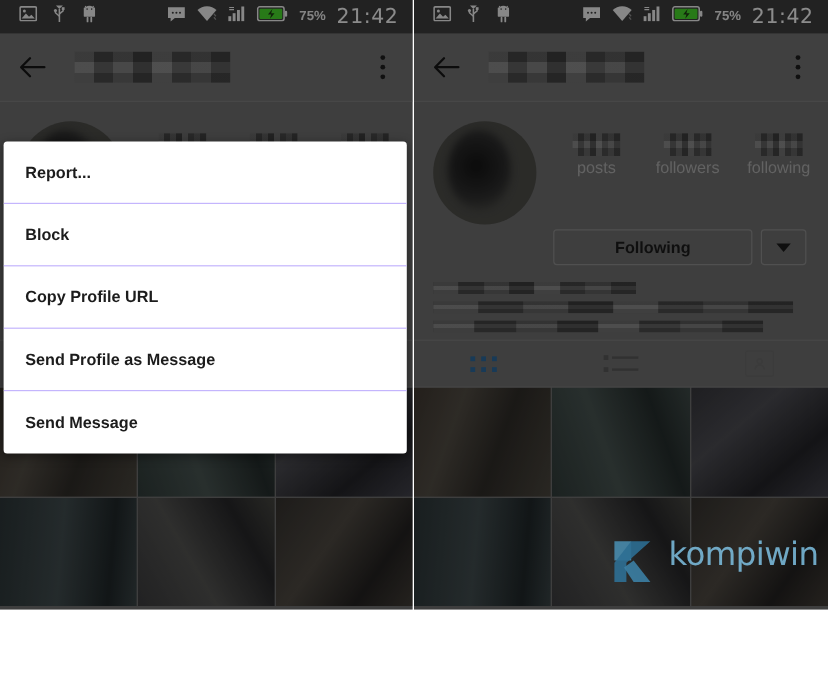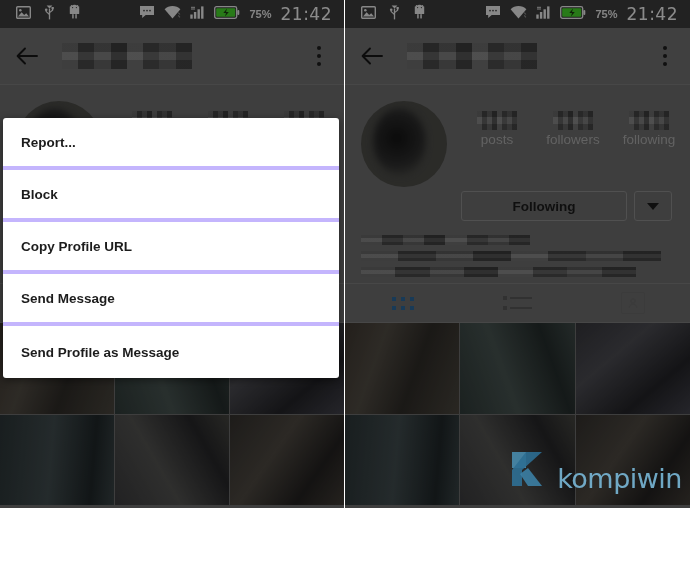--- a/index.html
+++ b/index.html
@@ -75,35 +75,35 @@
   .photo{position:relative;overflow:hidden;}
   .px{position:absolute;inset:0;}
 
   
   .scrim{position:absolute;left:0;right:0;top:0;bottom:0;background:rgba(0,0,0,0.42);}
 
   
   .popmenu{position:absolute;left:3px;top:118px;width:336px;background:#fff;border-radius:3px;
     box-shadow:0 2px 9px rgba(0,0,0,.45);overflow:hidden;z-index:20;}
   .mi{height:52px;display:flex;align-items:center;padding:0 18px;box-sizing:border-box;
-    font-size:13.5px;font-weight:bold;color:#1c1c1c;border-bottom:4px solid #c4b5fd;}
+    font-size:13.5px;font-weight:bold;color:#1c1c1c;border-bottom:1px solid #c4b5fd;}
   .mi:last-child{border-bottom:none;}
 
   
   .dialog{position:absolute;left:7px;right:6px;top:248px;background:#fff;border-radius:3px;
     box-shadow:0 2px 10px rgba(0,0,0,.45);z-index:20;overflow:hidden;}
   .dlg-title{padding:19px 18px 17px 18px;font-size:16.5px;color:#1c1c1c;
     border-bottom:1px solid #e3e3e3;}
   .dlg-actions{display:flex;height:48px;}
   .dlg-btn{flex:1;display:flex;align-items:center;justify-content:center;
     font-size:13.5px;font-weight:bold;color:#1c1c1c;}
   .dlg-sep{width:1px;background:#e0e0e0;margin:9px 0;}
 
   
-  .watermark{position:absolute;right:8px;bottom:14px;display:flex;align-items:flex-end;
+  .watermark{position:absolute;right:8px;bottom:14px;display:flex;align-items:flex-start;
     gap:3px;z-index:30;opacity:.85;}
   .wm-text{font-size:27px;color:#7ec1e3;letter-spacing:-0.5px;font-family:"DejaVu Sans",sans-serif;}
   .divider-v{position:absolute;left:344px;top:0;width:1px;height:574px;background:#ffffff;z-index:40;}
 </style>
 </head>
 <body>
 
 <div class="screens">
 
   <div class="panel left">
@@ -273,22 +273,22 @@
       </div>
 
     </div>
 
     <div class="scrim"></div>
 
     <div class="popmenu">
       <div class="mi">Report...</div>
       <div class="mi">Block</div>
       <div class="mi">Copy Profile URL</div>
+      <div class="mi">Send Profile as Message</div>
       <div class="mi">Send Message</div>
-      <div class="mi">Send Profile as Message</div>
     </div>
   </div>
 
   <div class="panel right">
 
     <div class="statusbar">
       <div class="sb-left">
         <span class="sb-icon">
           <svg width="15" height="13" viewBox="0 0 15 13">
               <rect x="0.7" y="0.7" width="13.6" height="11.6" rx="1" fill="none" stroke="#e9e9e9" stroke-width="1.4"></rect>

